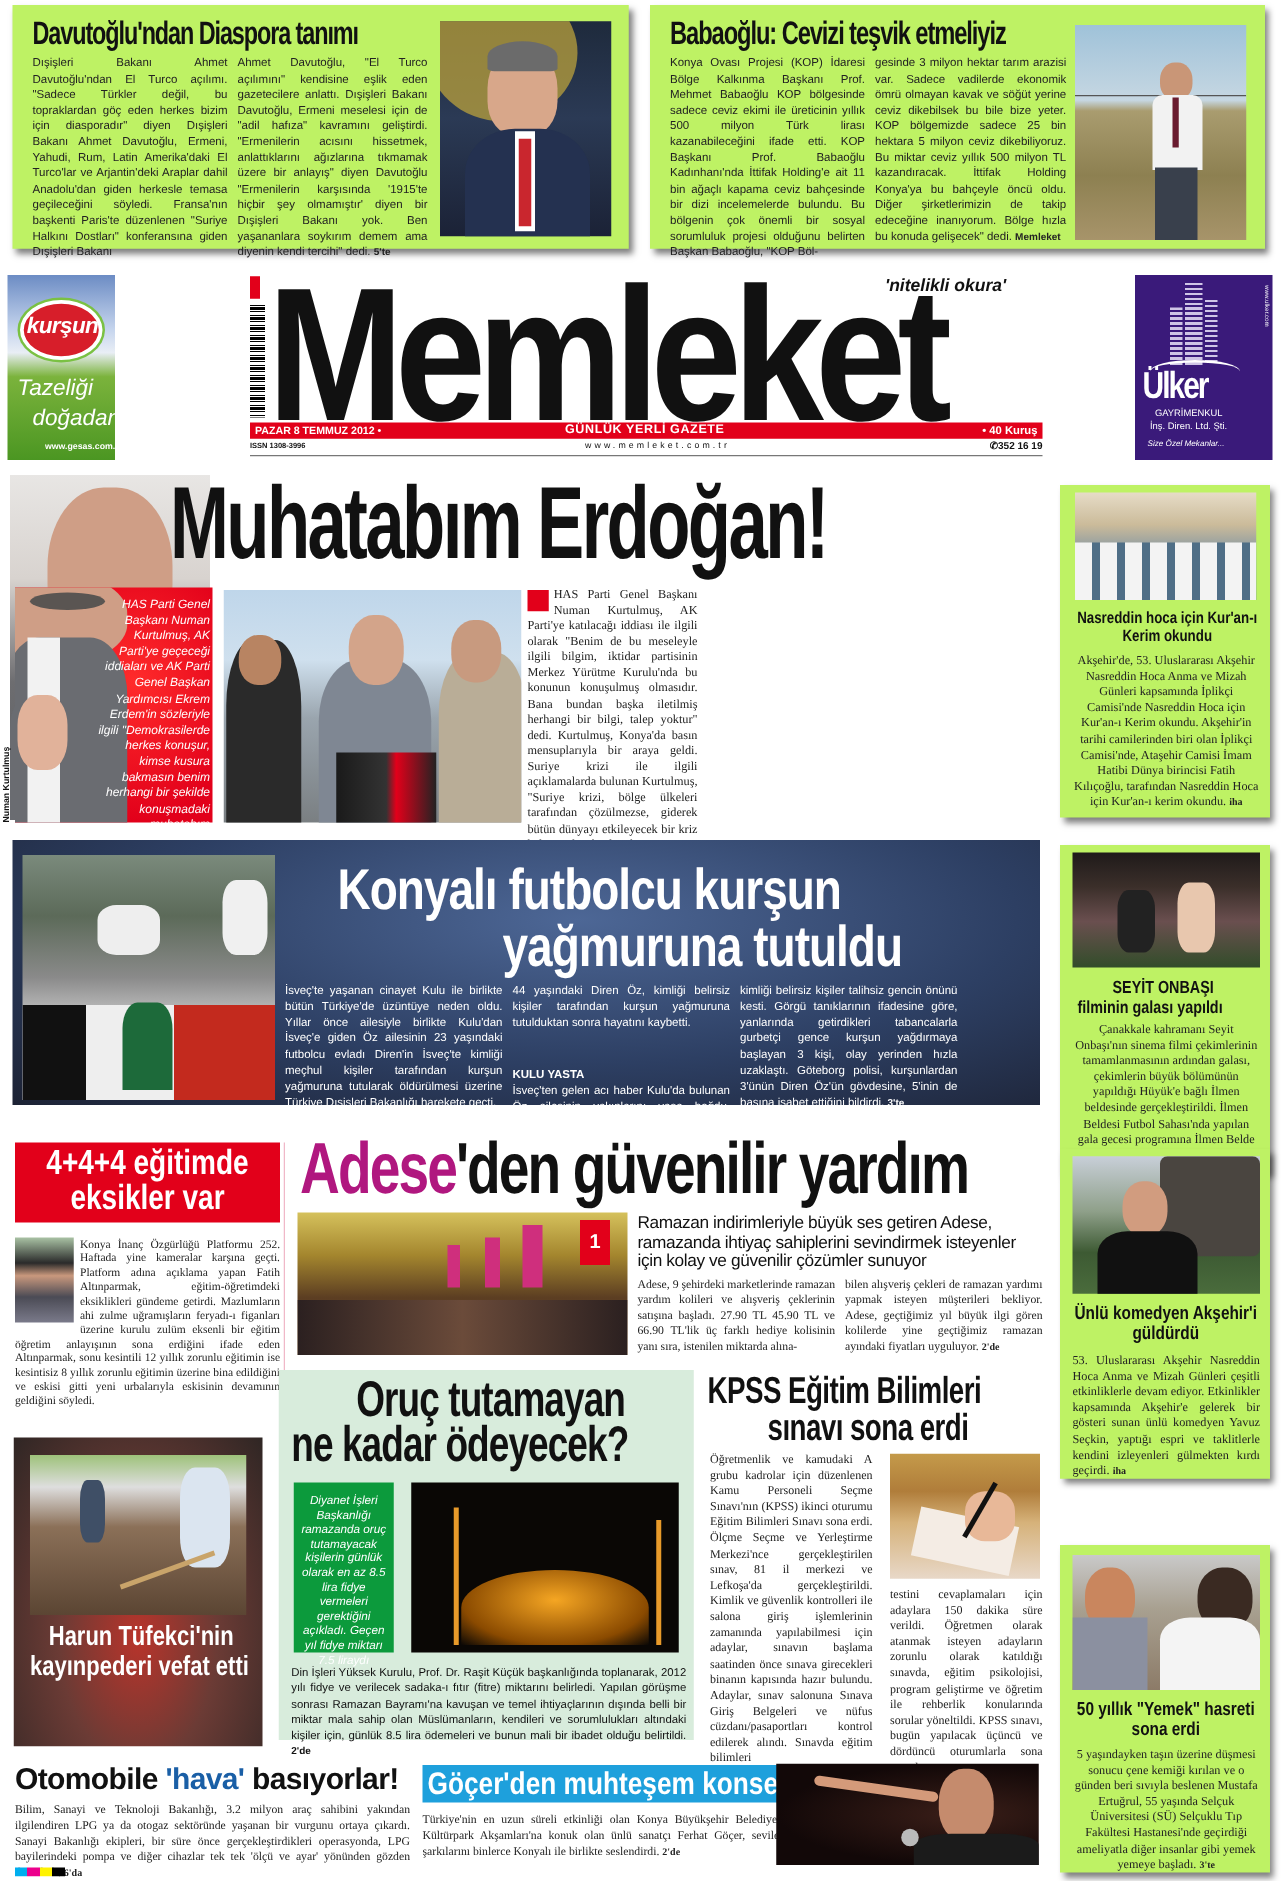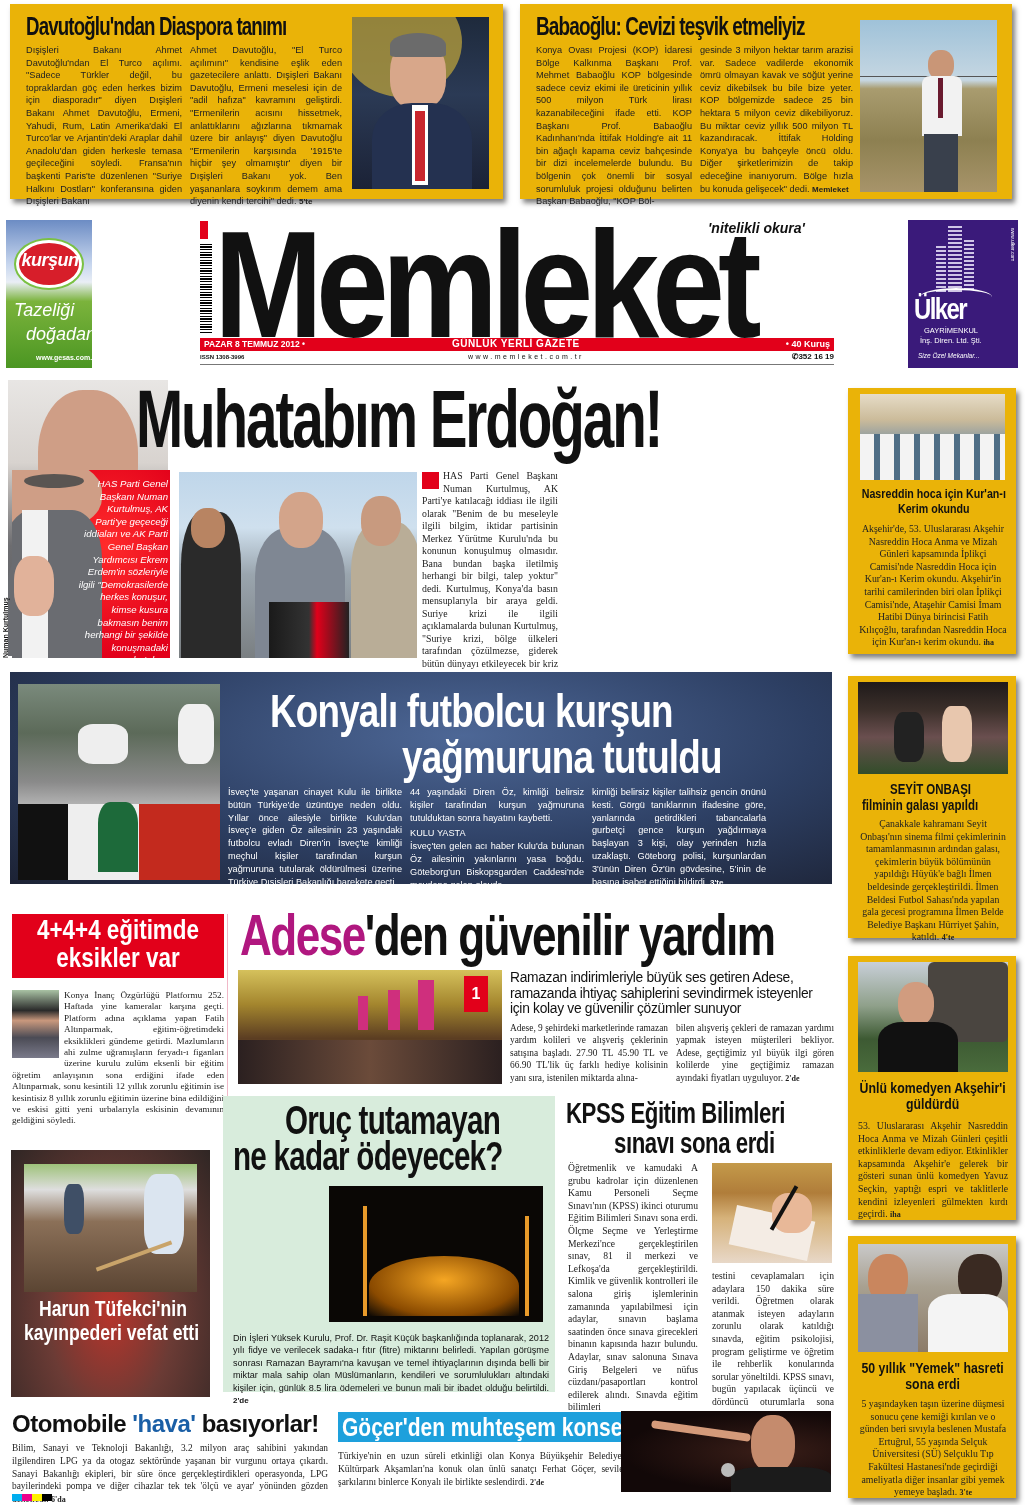--- a/index.html
+++ b/index.html
@@ -1,19 +1,19 @@
 <!DOCTYPE html>
 <html><head>
 <meta charset="utf-8">
 <style>
 *{box-sizing:border-box;margin:0;padding:0}
 body{width:1025px;height:1505px;background:#fff;position:relative;overflow:hidden;font-family:"Liberation Sans",sans-serif;color:#111}
 .abs{position:absolute}
 .serif{font-family:Liberation Sans, sans-serif}
-.box{background:#eab308;box-shadow:3px 4px 5px rgba(0,0,0,.5)}
+.box{background:#bef264;box-shadow:3px 4px 5px rgba(0,0,0,.5)}
 .body-sans{font-size:9.6px;line-height:12.5px;text-align:justify;color:#222}
 .body-serif{font-family:"Liberation Serif",serif;font-size:10.5px;line-height:13.2px;color:#222}
 .ref{font-weight:bold;font-size:8px}
 .photo{overflow:hidden}
 .hl{font-weight:bold;white-space:nowrap;line-height:1}
 </style>
 </head>
 <body>
 
 <div class="abs box" style="left:10px;top:4px;width:493px;height:195px;">
@@ -126,21 +126,21 @@
     <div style="position:absolute;left:0;top:120px;width:202px;height:76px;background:linear-gradient(90deg,#111 0 25%,#eee 25% 60%,#c32a1e 60% 100%)"></div>
     <div style="position:absolute;left:60px;top:40px;width:50px;height:40px;background:#eee;border-radius:30%"></div>
     <div style="position:absolute;left:80px;top:118px;width:40px;height:70px;background:#1d6a3a;border-radius:30% 30% 0 0"></div>
     <div style="position:absolute;left:160px;top:20px;width:36px;height:60px;background:#f0f0f0;border-radius:30%"></div>
   </div>
   <div class="abs hl" style="left:260px;top:16px;font-size:46px;color:#fff;letter-spacing:-1px;transform:scaleX(.8);transform-origin:left top;">Konyalı futbolcu kurşun</div>
   <div class="abs hl" style="left:392px;top:62px;font-size:46px;color:#fff;letter-spacing:-1px;transform:scaleX(.8);transform-origin:left top;">yağmuruna tutuldu</div>
   <div class="abs" style="left:218px;top:114px;width:174px;font-size:9.2px;line-height:12.8px;color:#fff;text-align:justify">İsveç'te yaşanan cinayet Kulu ile birlikte bütün Türkiye'de üzüntüye neden oldu. Yıllar önce ailesiyle birlikte Kulu'dan İsveç'e giden Öz ailesinin 23 yaşındaki futbolcu evladı Diren'in İsveç'te kimliği meçhul kişiler tarafından kurşun yağmuruna tutularak öldürülmesi üzerine Türkiye Dışişleri Bakanlığı harekete geçti.</div>
   <div class="abs" style="left:400px;top:114px;width:174px;font-size:9.2px;line-height:12.8px;color:#fff;text-align:justify">
     <div>44 yaşındaki Diren Öz, kimliği belirsiz kişiler tarafından kurşun yağmuruna tutulduktan sonra hayatını kaybetti.</div>
-    <div style="font-weight:normal;margin-top:3px">KULU YASTA</div>
+    <div style="font-weight:bold;margin-top:29px">KULU YASTA</div>
     <div>İsveç'ten gelen acı haber Kulu'da bulunan Öz ailesinin yakınlarını yasa boğdu. Göteborg'un Biskopsgarden Caddesi'nde meydana gelen olayda</div>
   </div>
   <div class="abs" style="left:582px;top:114px;width:174px;font-size:9.2px;line-height:12.8px;color:#fff;text-align:justify"><span>kimliği belirsiz kişiler talihsiz gencin önünü kesti. Görgü tanıklarının ifadesine göre, yanlarında getirdikleri tabancalarla gurbetçi gence kurşun yağdırmaya başlayan 3 kişi, olay yerinden hızla uzaklaştı. Göteborg polisi, kurşunlardan 3'ünün Diren Öz'ün gövdesine, 5'inin de başına isabet ettiğini bildirdi.</span> <span class="ref">3'te</span></div>
 </div>
 
 <div class="abs box" style="left:848px;top:676px;width:168px;height:262px;">
   <div class="abs photo" style="left:10px;top:6px;width:150px;height:92px;background:linear-gradient(180deg,#1f1a1a 0%,#3b2f2a 30%,#6a4f4f 60%,#324d2a 100%);">
     <div style="position:absolute;left:36px;top:30px;width:30px;height:50px;background:#222;border-radius:30%"></div>
     <div style="position:absolute;left:84px;top:24px;width:30px;height:56px;background:#e8c7ae;border-radius:30%"></div>
   </div>
@@ -166,21 +166,21 @@
   <div style="position:absolute;left:180px;top:10px;width:16px;height:50px;background:#cf2f7d"></div>
   <div style="position:absolute;left:150px;top:20px;width:12px;height:40px;background:#cf2f7d"></div>
   <div style="position:absolute;left:120px;top:26px;width:10px;height:34px;background:#cf2f7d"></div>
   <div style="position:absolute;left:226px;top:6px;width:24px;height:36px;background:#e2001a;color:#fff;font-weight:bold;font-size:16px;text-align:center;line-height:36px">1</div>
   <div style="position:absolute;left:0;top:70px;width:264px;height:44px;background:linear-gradient(90deg,#2b2020,#6b4b3a,#2b2020)"></div>
 </div>
 <div class="abs" style="left:510px;top:970px;width:324px;font-size:13.8px;line-height:15.5px;letter-spacing:-.3px">Ramazan indirimleriyle büyük ses getiren Adese, ramazanda ihtiyaç sahiplerini sevindirmek isteyenler için kolay ve güvenilir çözümler sunuyor</div>
 <div class="abs body-serif" style="left:510px;top:1022px;width:158px;font-size:9.4px;line-height:12.4px;text-align:justify">Adese, 9 şehirdeki marketlerinde ramazan yardım kolileri ve alışveriş çeklerinin satışına başladı. 27.90 TL 45.90 TL ve 66.90 TL'lik üç farklı hediye kolisinin yanı sıra, istenilen miktarda alına-</div>
 <div class="abs body-serif" style="left:676px;top:1022px;width:158px;font-size:9.4px;line-height:12.4px;text-align:justify"><span>bilen alışveriş çekleri de ramazan yardımı yapmak isteyen müşterileri bekliyor. Adese, geçtiğimiz yıl büyük ilgi gören kolilerde yine geçtiğimiz ramazan ayındaki fiyatları uyguluyor.</span> <span class="ref">2'de</span></div>
 
-<div class="abs box" style="left:848px;top:956px;width:168px;height:264px;">
+<div class="abs box" style="left:848px;top:919px;width:168px;height:264px;">
   <div class="abs photo" style="left:10px;top:6px;width:150px;height:110px;background:linear-gradient(180deg,#c8cfd8 0%,#8fa08a 40%,#3d5a33 70%,#4a6c3c 100%);">
     <div style="position:absolute;left:70px;top:0;width:80px;height:80px;background:#4a4540;border-radius:6px"></div>
     <div style="position:absolute;left:40px;top:20px;width:36px;height:44px;border-radius:45%;background:#d19c7f"></div>
     <div style="position:absolute;left:20px;top:60px;width:80px;height:60px;background:#111;border-radius:30% 30% 0 0"></div>
   </div>
   <div class="abs hl" style="left:10px;top:124px;width:182px;text-align:center;white-space:normal;font-size:15px;line-height:16px;transform:scaleX(.82);transform-origin:left top">Ünlü komedyen Akşehir'i güldürdü</div>
   <div class="abs body-serif" style="left:10px;top:164px;width:150px;text-align:justify;font-size:9.8px;line-height:12.6px"><span>53. Uluslararası Akşehir Nasreddin Hoca Anma ve Mizah Günleri çeşitli etkinliklerle devam ediyor. Etkinlikler kapsamında Akşehir'e gelerek bir gösteri sunan ünlü komedyen Yavuz Seçkin, yaptığı espri ve taklitlerle kendini izleyenleri gülmekten kırdı geçirdi.</span> <span class="ref">iha</span></div>
 </div>
 
 <div class="abs" style="left:11px;top:1150px;width:199px;height:247px;background:radial-gradient(ellipse at 50% 65%,#b8342b 0%,#6b3b35 45%,#2f2624 100%);">
@@ -189,20 +189,21 @@
     <div style="position:absolute;left:120px;top:10px;width:40px;height:80px;background:#dbe5f0;border-radius:30%"></div>
     <div style="position:absolute;left:70px;top:90px;width:80px;height:4px;background:#c9a46a;transform:rotate(-20deg)"></div>
   </div>
   <div class="abs hl" style="left:28px;top:148px;font-size:22px;color:#fff;transform:scaleX(.8);transform-origin:left top">Harun Tüfekci'nin</div>
   <div class="abs hl" style="left:13px;top:172px;font-size:22px;color:#fff;transform:scaleX(.8);transform-origin:left top">kayınpederi vefat etti</div>
 </div>
 
 <div class="abs" style="left:223px;top:1096px;width:332px;height:296px;background:#d8ecdc;">
   <div class="abs hl" style="left:62px;top:4px;font-size:40px;letter-spacing:-1px;transform:scaleX(.74);transform-origin:left top">Oruç tutamayan</div>
   <div class="abs hl" style="left:10px;top:40px;font-size:40px;letter-spacing:-1px;transform:scaleX(.74);transform-origin:left top">ne kadar ödeyecek?</div>
+  <div class="abs" style="left:12px;top:90px;width:80px;height:136px;background:#0c9a3c;color:#fff;font-style:italic;font-size:9.4px;line-height:11.6px;text-align:center;padding:8px 3px 0">Diyanet İşleri Başkanlığı ramazanda oruç tutamayacak kişilerin günlük olarak en az 8.5 lira fidye vermeleri gerektiğini açıkladı. Geçen yıl fidye miktarı 7.5 liraydı</div>
   <div class="abs photo" style="left:106px;top:90px;width:214px;height:136px;background:#0a0705;">
     <div style="position:absolute;left:40px;top:70px;width:150px;height:60px;border-radius:50% 50% 0 0;background:radial-gradient(ellipse at 50% 40%,#f5a623,#8a4a00 70%,#0a0705 100%)"></div>
     <div style="position:absolute;left:34px;top:20px;width:4px;height:110px;background:#e89a2a"></div>
     <div style="position:absolute;left:196px;top:30px;width:4px;height:100px;background:#e89a2a"></div>
   </div>
   <div class="abs" style="left:10px;top:236px;width:316px;font-size:9.1px;line-height:12.4px;text-align:justify"><span>Din İşleri Yüksek Kurulu, Prof. Dr. Raşit Küçük başkanlığında toplanarak, 2012 yılı fidye ve verilecek sadaka-ı fıtır (fitre) miktarını belirledi. Yapılan görüşme sonrası Ramazan Bayramı'na kavuşan ve temel ihtiyaçlarının dışında belli bir miktar mala sahip olan Müslümanların, kendileri ve sorumlulukları altındaki kişiler için, günlük 8.5 lira ödemeleri ve bunun mali bir ibadet olduğu belirtildi.</span> <span class="ref">2'de</span></div>
 </div>
 
 <div class="abs hl" style="left:566px;top:1098px;font-size:30px;letter-spacing:-.6px;transform:scaleX(.74);transform-origin:left top">KPSS Eğitim Bilimleri</div>
 <div class="abs hl" style="left:614px;top:1128px;font-size:30px;letter-spacing:-.6px;transform:scaleX(.74);transform-origin:left top">sınavı sona erdi</div>

